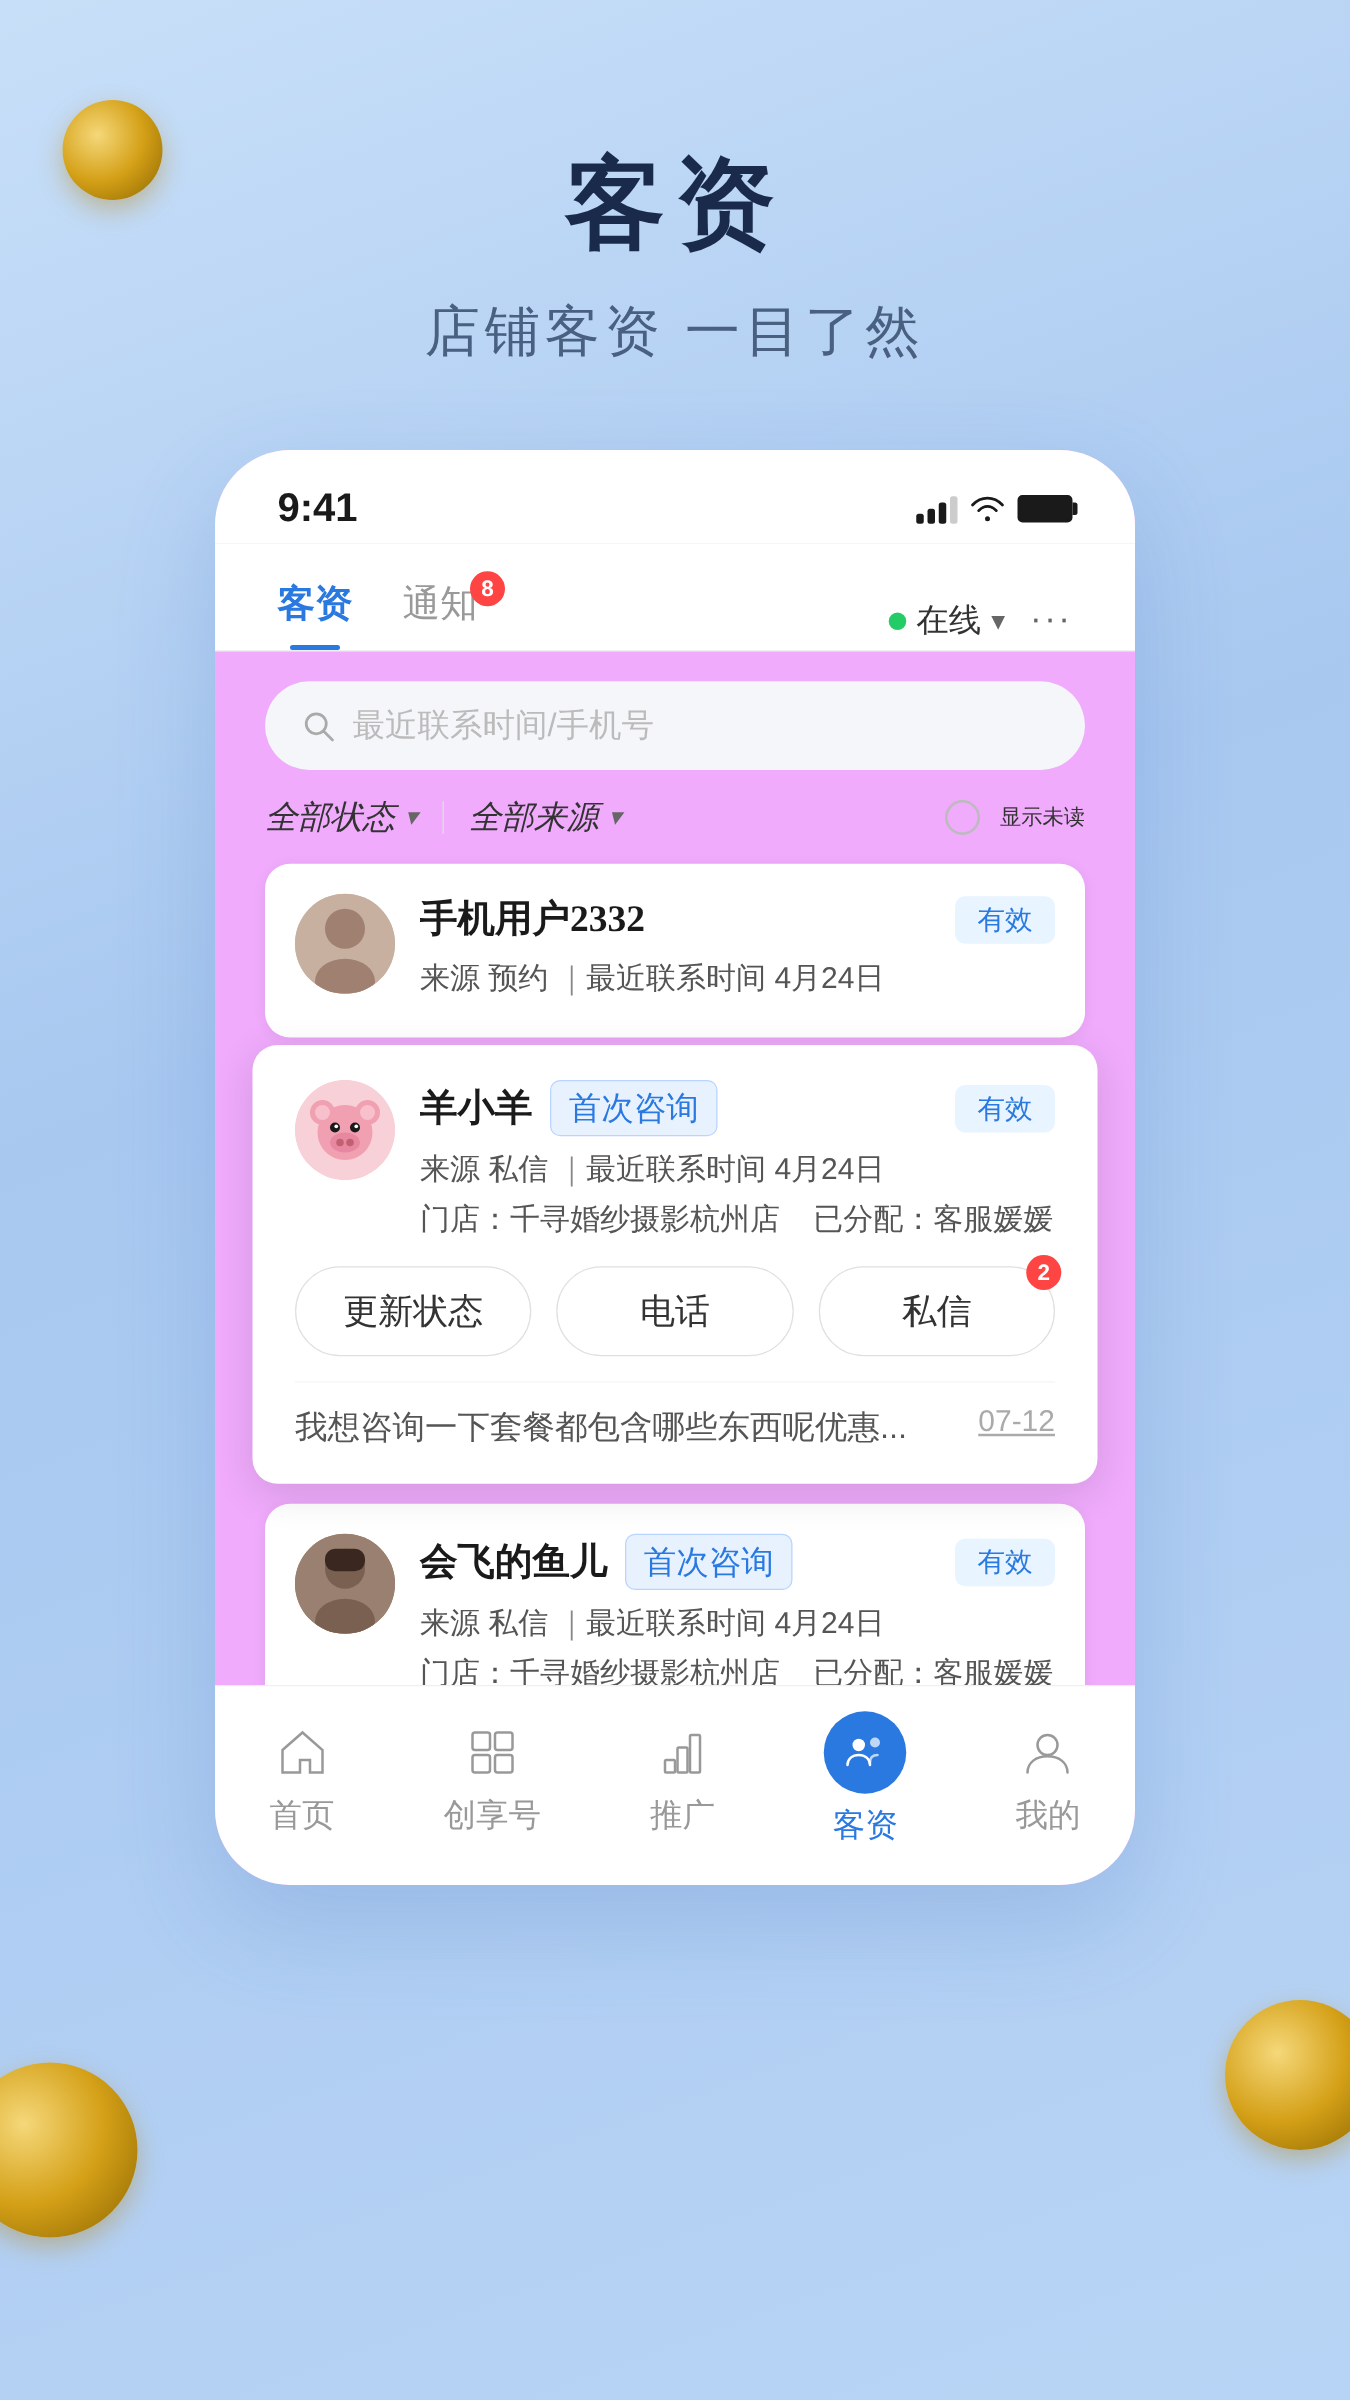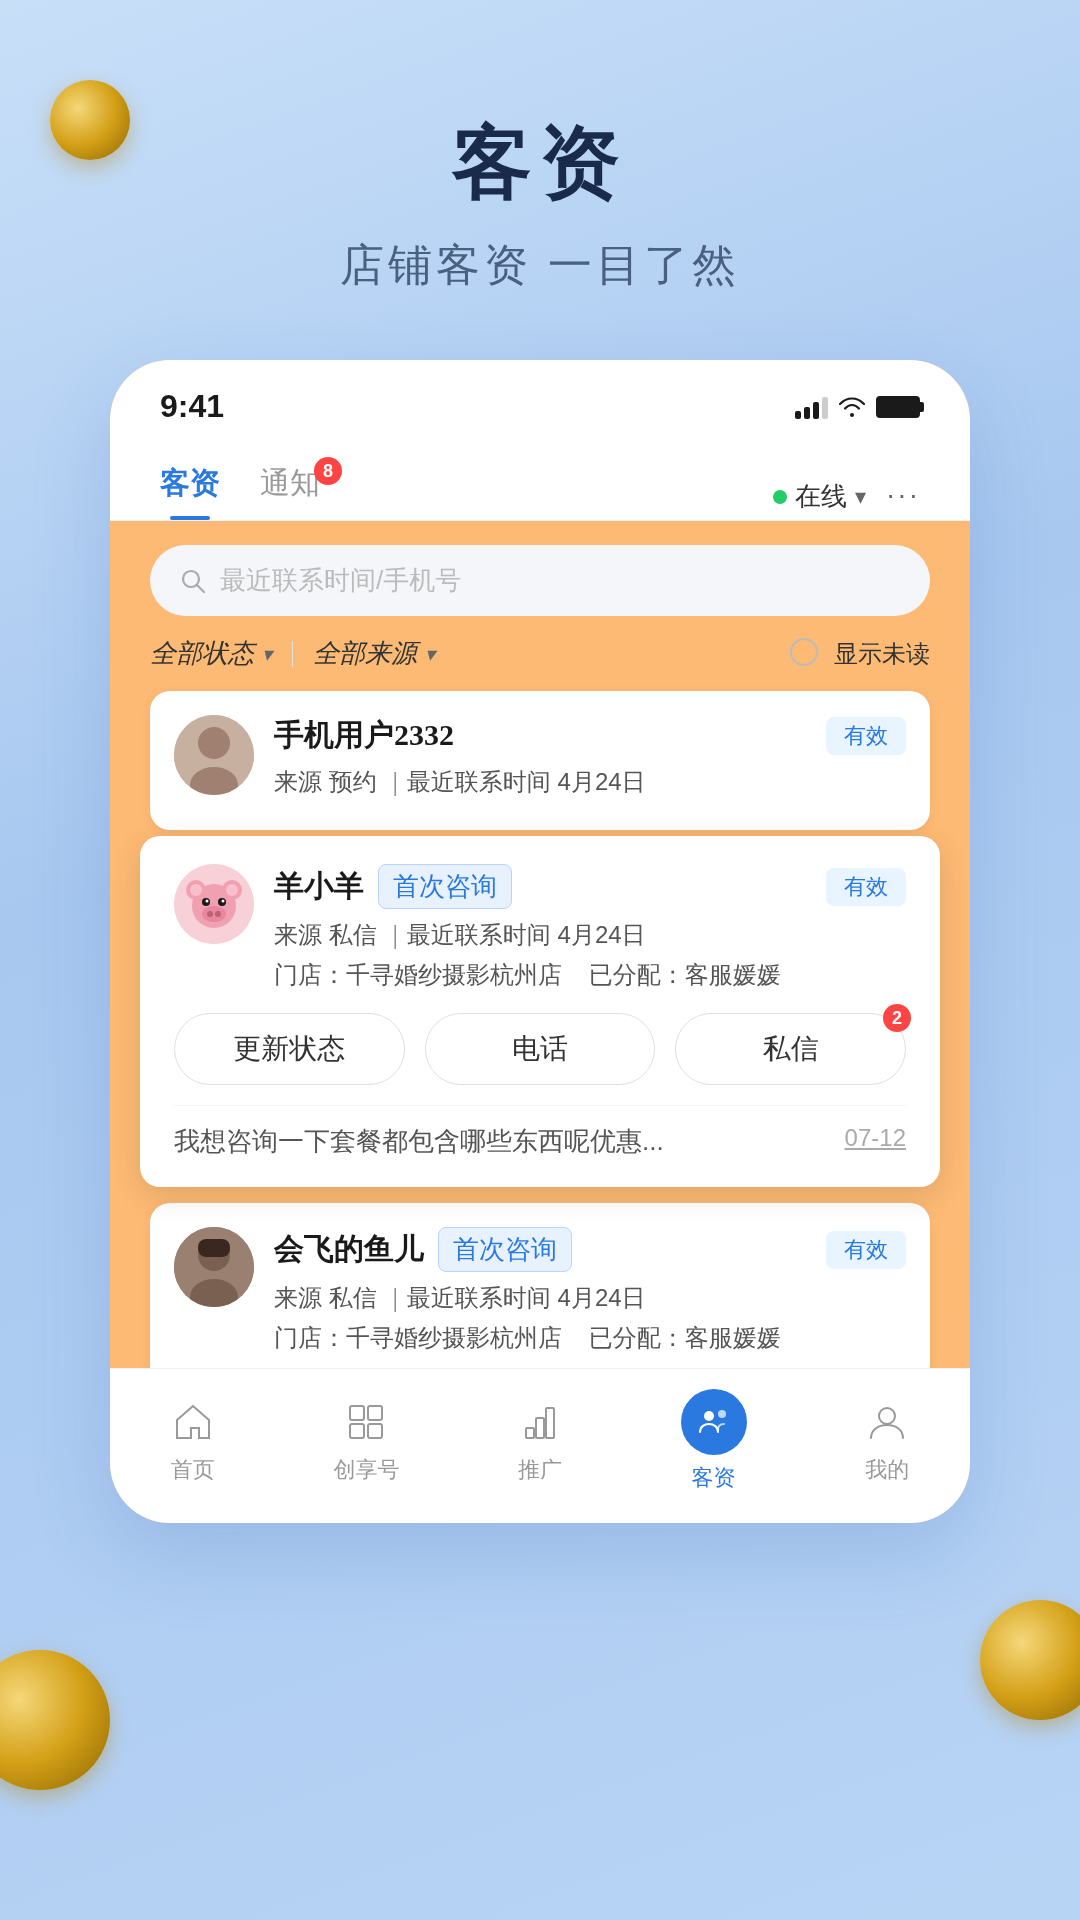--- a/index.html
+++ b/index.html
@@ -63,26 +63,26 @@
       margin-top: 18px;
       letter-spacing: 4px;
     }
 
     
     .phone-mockup {
       position: absolute;
       top: 360px;
       left: 50%;
       transform: translateX(-50%);
-      width: 860px;
-      background: #fdba74;
+      width: 736px;
+      background: #f0abfc;
       border-radius: 60px;
       box-shadow: 0 30px 80px rgba(50,100,180,0.2);
       overflow: hidden;
-      padding-bottom: 35px;
+      padding-bottom: 20px;
     }
 
     
     .status-bar {
       display: flex;
       justify-content: space-between;
       align-items: center;
       padding: 28px 50px 10px;
       background: #fff;
     }
@@ -243,23 +243,24 @@
       font-size: 20px;
       color: #666;
     }
     .filter-divider {
       width: 1px;
       height: 26px;
       background: #e0e0e0;
     }
     .show-unread {
       display: flex;
+      align-items: center;
       gap: 16px;
       margin-left: auto;
-      font-size: 24px;
+      font-size: 17px;
       color: #333;
     }
     .radio-circle {
       width: 28px;
       height: 28px;
       border-radius: 50%;
       border: 2px solid #bbb;
     }
 
     
@@ -408,21 +409,21 @@
       cursor: pointer;
     }
     .nav-icon {
       width: 50px;
       height: 50px;
       display: flex;
       align-items: center;
       justify-content: center;
     }
     .nav-label {
-      font-size: 22px;
+      font-size: 26px;
       color: #999;
     }
     .nav-item.active .nav-label {
       color: #2979e0;
     }
     .nav-circle-btn {
       width: 66px;
       height: 66px;
       border-radius: 50%;
       background: #2979e0;

